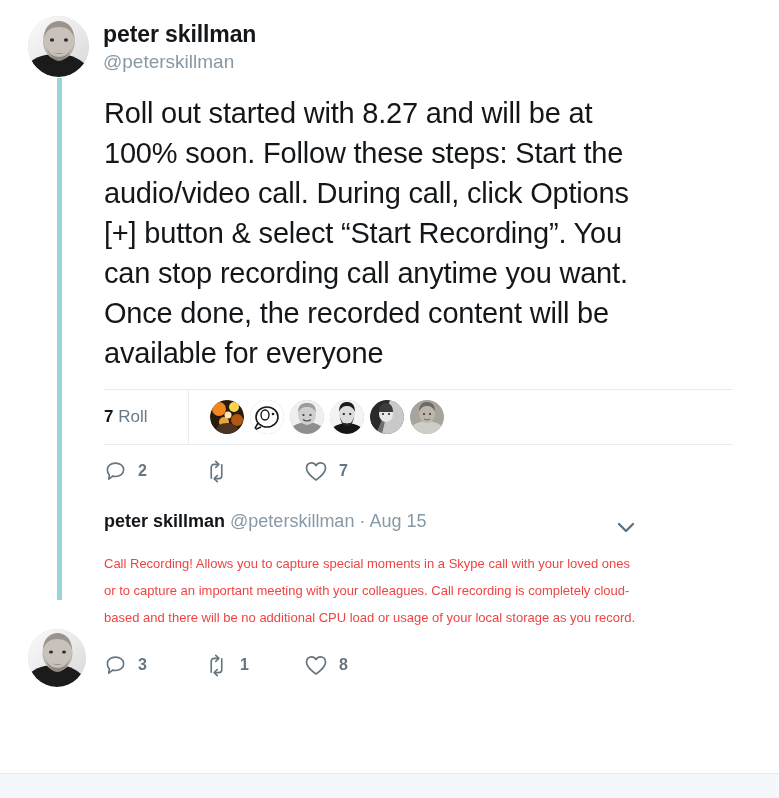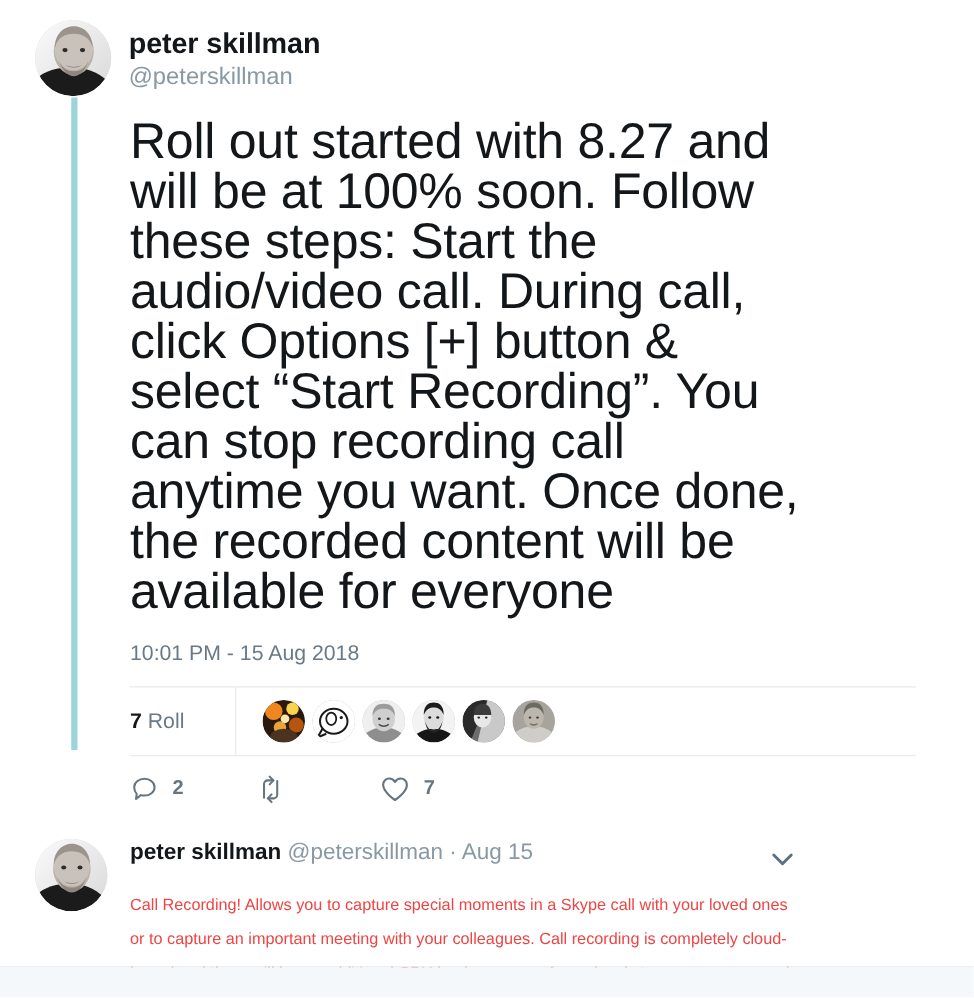--- a/index.html
+++ b/index.html
@@ -104,21 +104,21 @@
     cursor: pointer;
     background: none;
     border: none;
   }
 
   .caret-btn svg { display: block; }
 
   
   .tweet-text {
     margin: 16px 0 0 76px;
-    font-size: 40px;
+    font-size: 29px;
     line-height: 40px;
     color: #14171a;
     font-weight: 400;
     letter-spacing: -0.2px;
     max-width: 640px;
   }
 
   .timestamp {
     margin: 20px 0 0 76px;
     font-size: 17px;
@@ -208,21 +208,21 @@
     font-size: 16px;
     font-weight: bold;
     color: #66757f;
   }
 
   
   .reply-tweet {
     position: relative;
     padding: 10px 24px 0 28px;
     display: flex;
-    align-items: flex-start;
+    align-items: flex-end;
   }
 
   .reply-avatar {
     width: 58px;
     height: 58px;
     border-radius: 50%;
     flex: 0 0 58px;
     overflow: hidden;
     background: #dedede;
     margin-top: 4px;
@@ -336,21 +336,20 @@
 
       <div class="name-block">
         <div class="display-name">peter skillman</div>
         <div class="handle">@peterskillman</div>
       </div>
 
     </div>
 
     <div class="tweet-text">Roll out started with 8.27 and will be at 100% soon. Follow these steps: Start the audio/video call. During call, click Options [+] button &amp; select “Start Recording”. You can stop recording call anytime you want. Once done, the recorded content will be available for everyone</div>
 
-    <div class="timestamp">10:01 PM - 15 Aug 2018</div>
 
     <div class="divider"></div>
 
     <div class="likes-row">
       <div class="likes-count">
         <b>7</b>
         <span>Roll</span>
       </div>
 
       <div class="likers">

